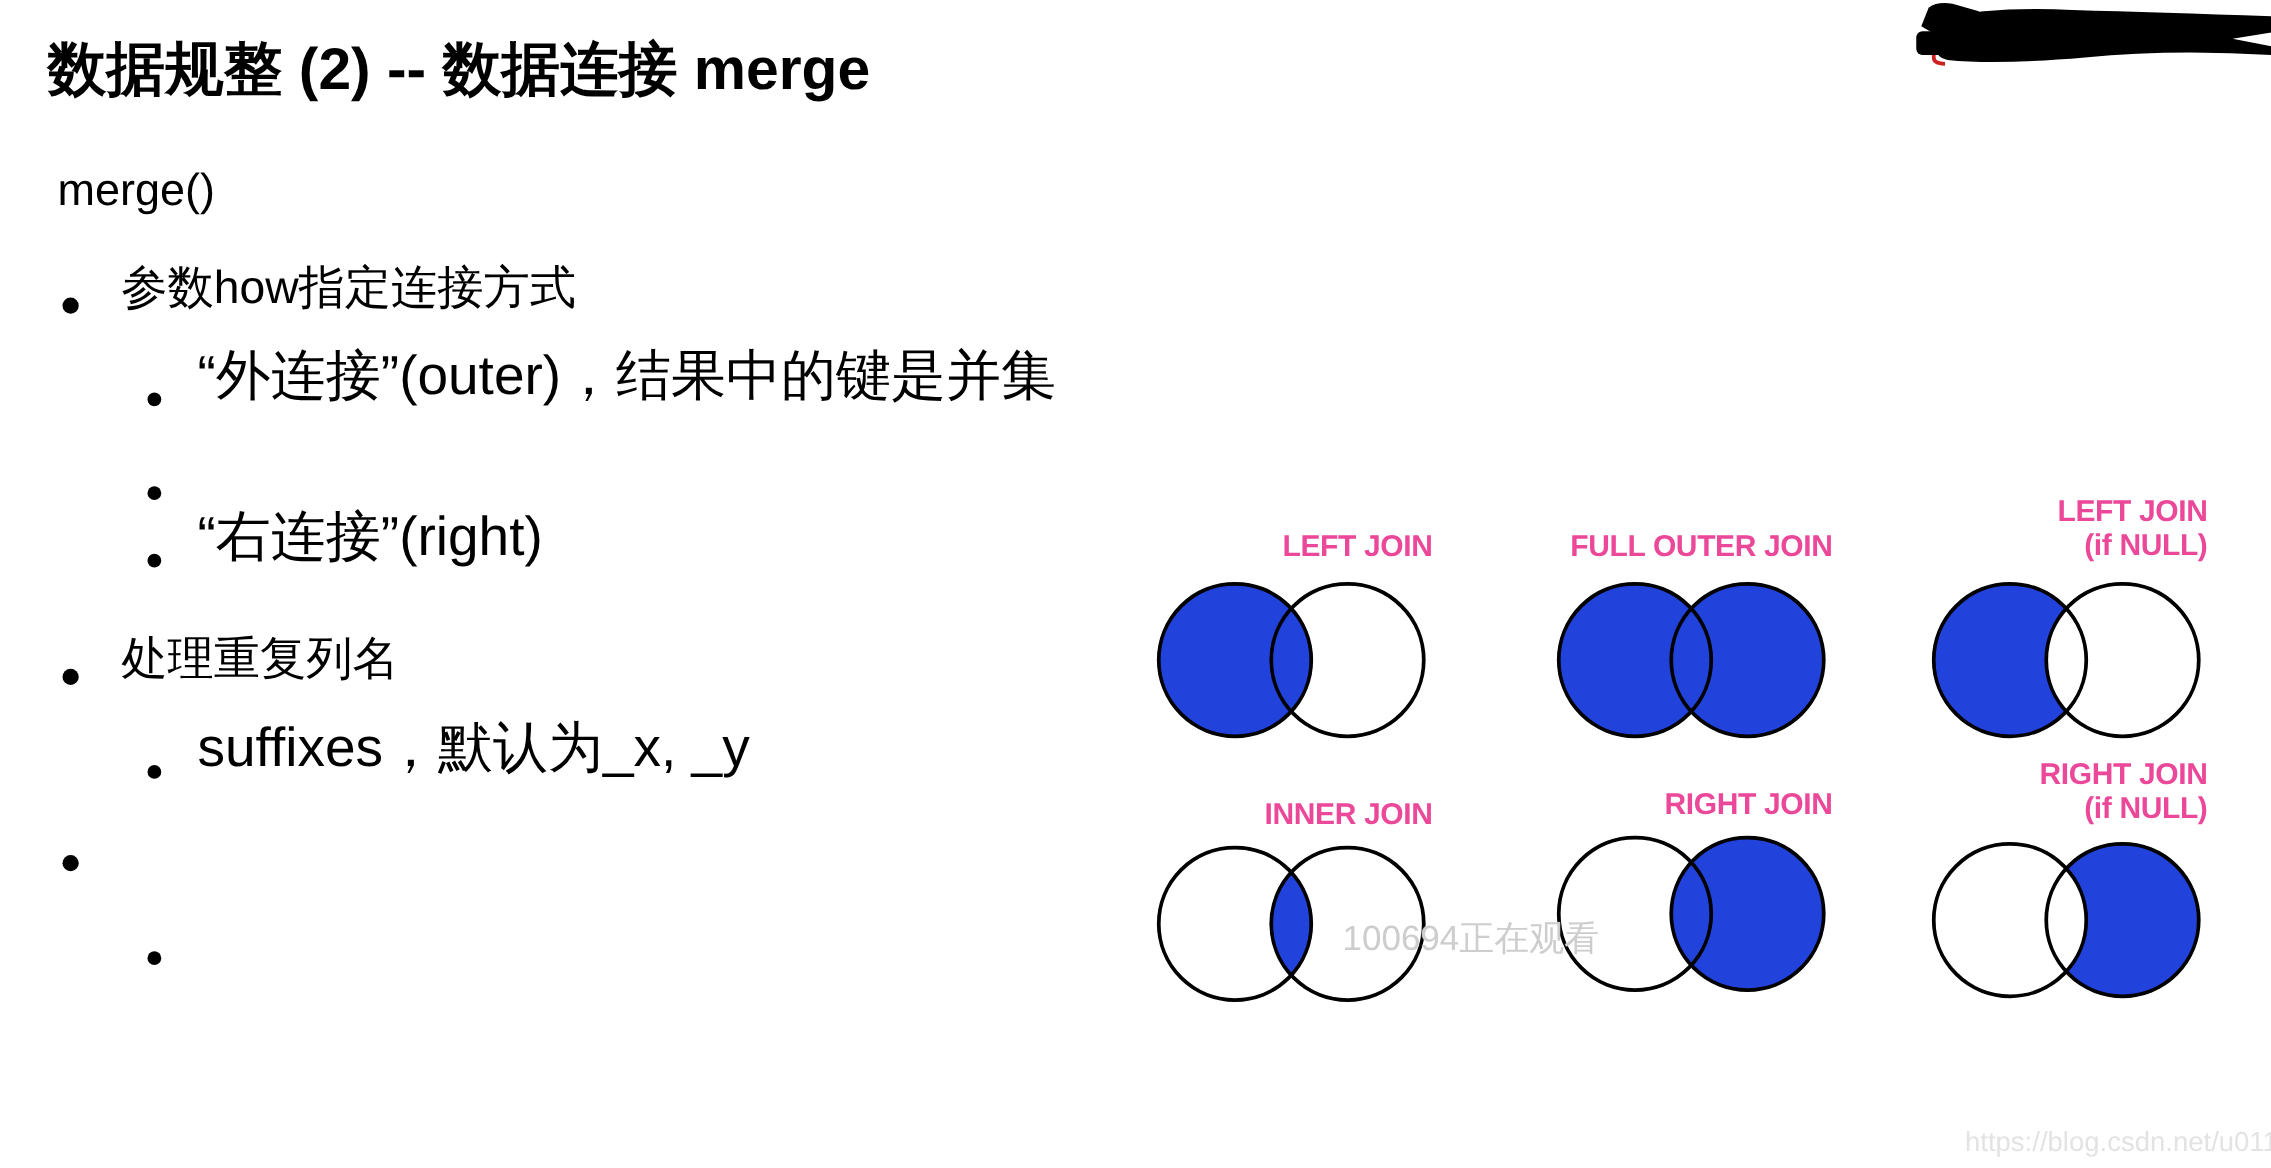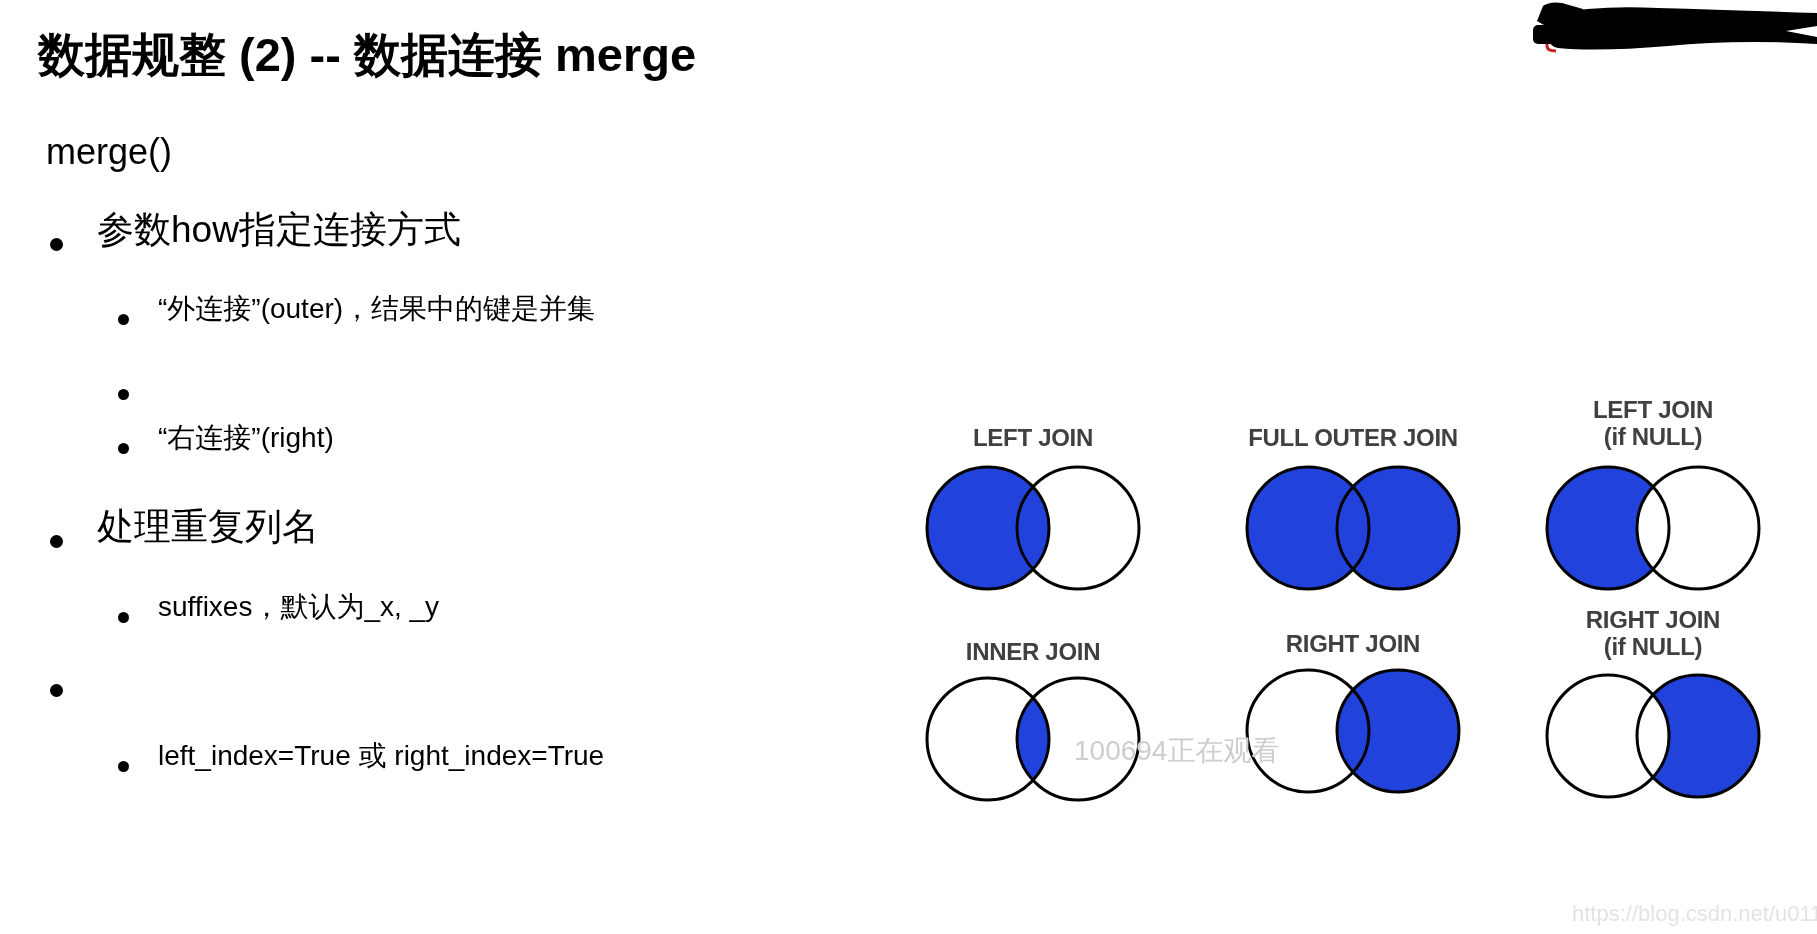--- a/index.html
+++ b/index.html
@@ -26,26 +26,26 @@
   }
   .bl .dot{
     border-radius:50%;background:#000;flex:0 0 auto;
   }
   .bl .txt{line-height:1.1;}
   .l1{padding-left:50px;}
   .l1 .dot{width:13px;height:13px;margin-right:34px;}
   .l1 .txt{font-size:37px;}
   .l2{padding-left:118px;}
   .l2 .dot{width:11px;height:11px;margin-right:29px;}
-  .l2 .txt{font-size:28px;}
+  .l2 .txt{font-size:44px;}
   
   .venn-cell{position:absolute;width:226px;}
   .vlabel{
-    text-align:center;font-weight:700;font-size:24px;line-height:27px;
-    color:#404040;letter-spacing:-0.3px;
+    text-align:right;font-weight:700;font-size:24px;line-height:27px;
+    color:#ec4899;letter-spacing:-0.3px;
   }
   .venn-svg{display:block;}
   .fill-blue{fill:var(--venn-blue,#2143db);}
   .fill-white{fill:#ffffff;}
   .ring{fill:none;stroke:#000;stroke-width:3px;}
   
   .wm-viewer{
     left:1074px;top:732px;
     font-size:28px;color:rgba(202,202,202,0.95);
     text-shadow:0 0 1px #ffffff;white-space:nowrap;z-index:5;
@@ -84,21 +84,20 @@
 </div>
 <div class="bl l2" style="top:579px">
   <span class="dot"></span>
   <span class="txt">suffixes，默认为_x, _y</span>
 </div>
 <div class="bl l1" style="top:653px">
   <span class="dot"></span>
 </div>
 <div class="bl l2" style="top:728px">
   <span class="dot"></span>
-  <span class="txt">left_index=True 或 right_index=True</span>
 </div>
 
 <div class="venn-cell" style="left:920px;top:424px">
   <div class="vlabel">LEFT JOIN</div>
   <svg class="venn-svg" style="margin-top:9px" width="226" height="136" viewBox="0 0 226 136">
     <defs>
         <clipPath id="clip0">
           <circle cx="68" cy="68" r="61"></circle>
         </clipPath>
       </defs>

